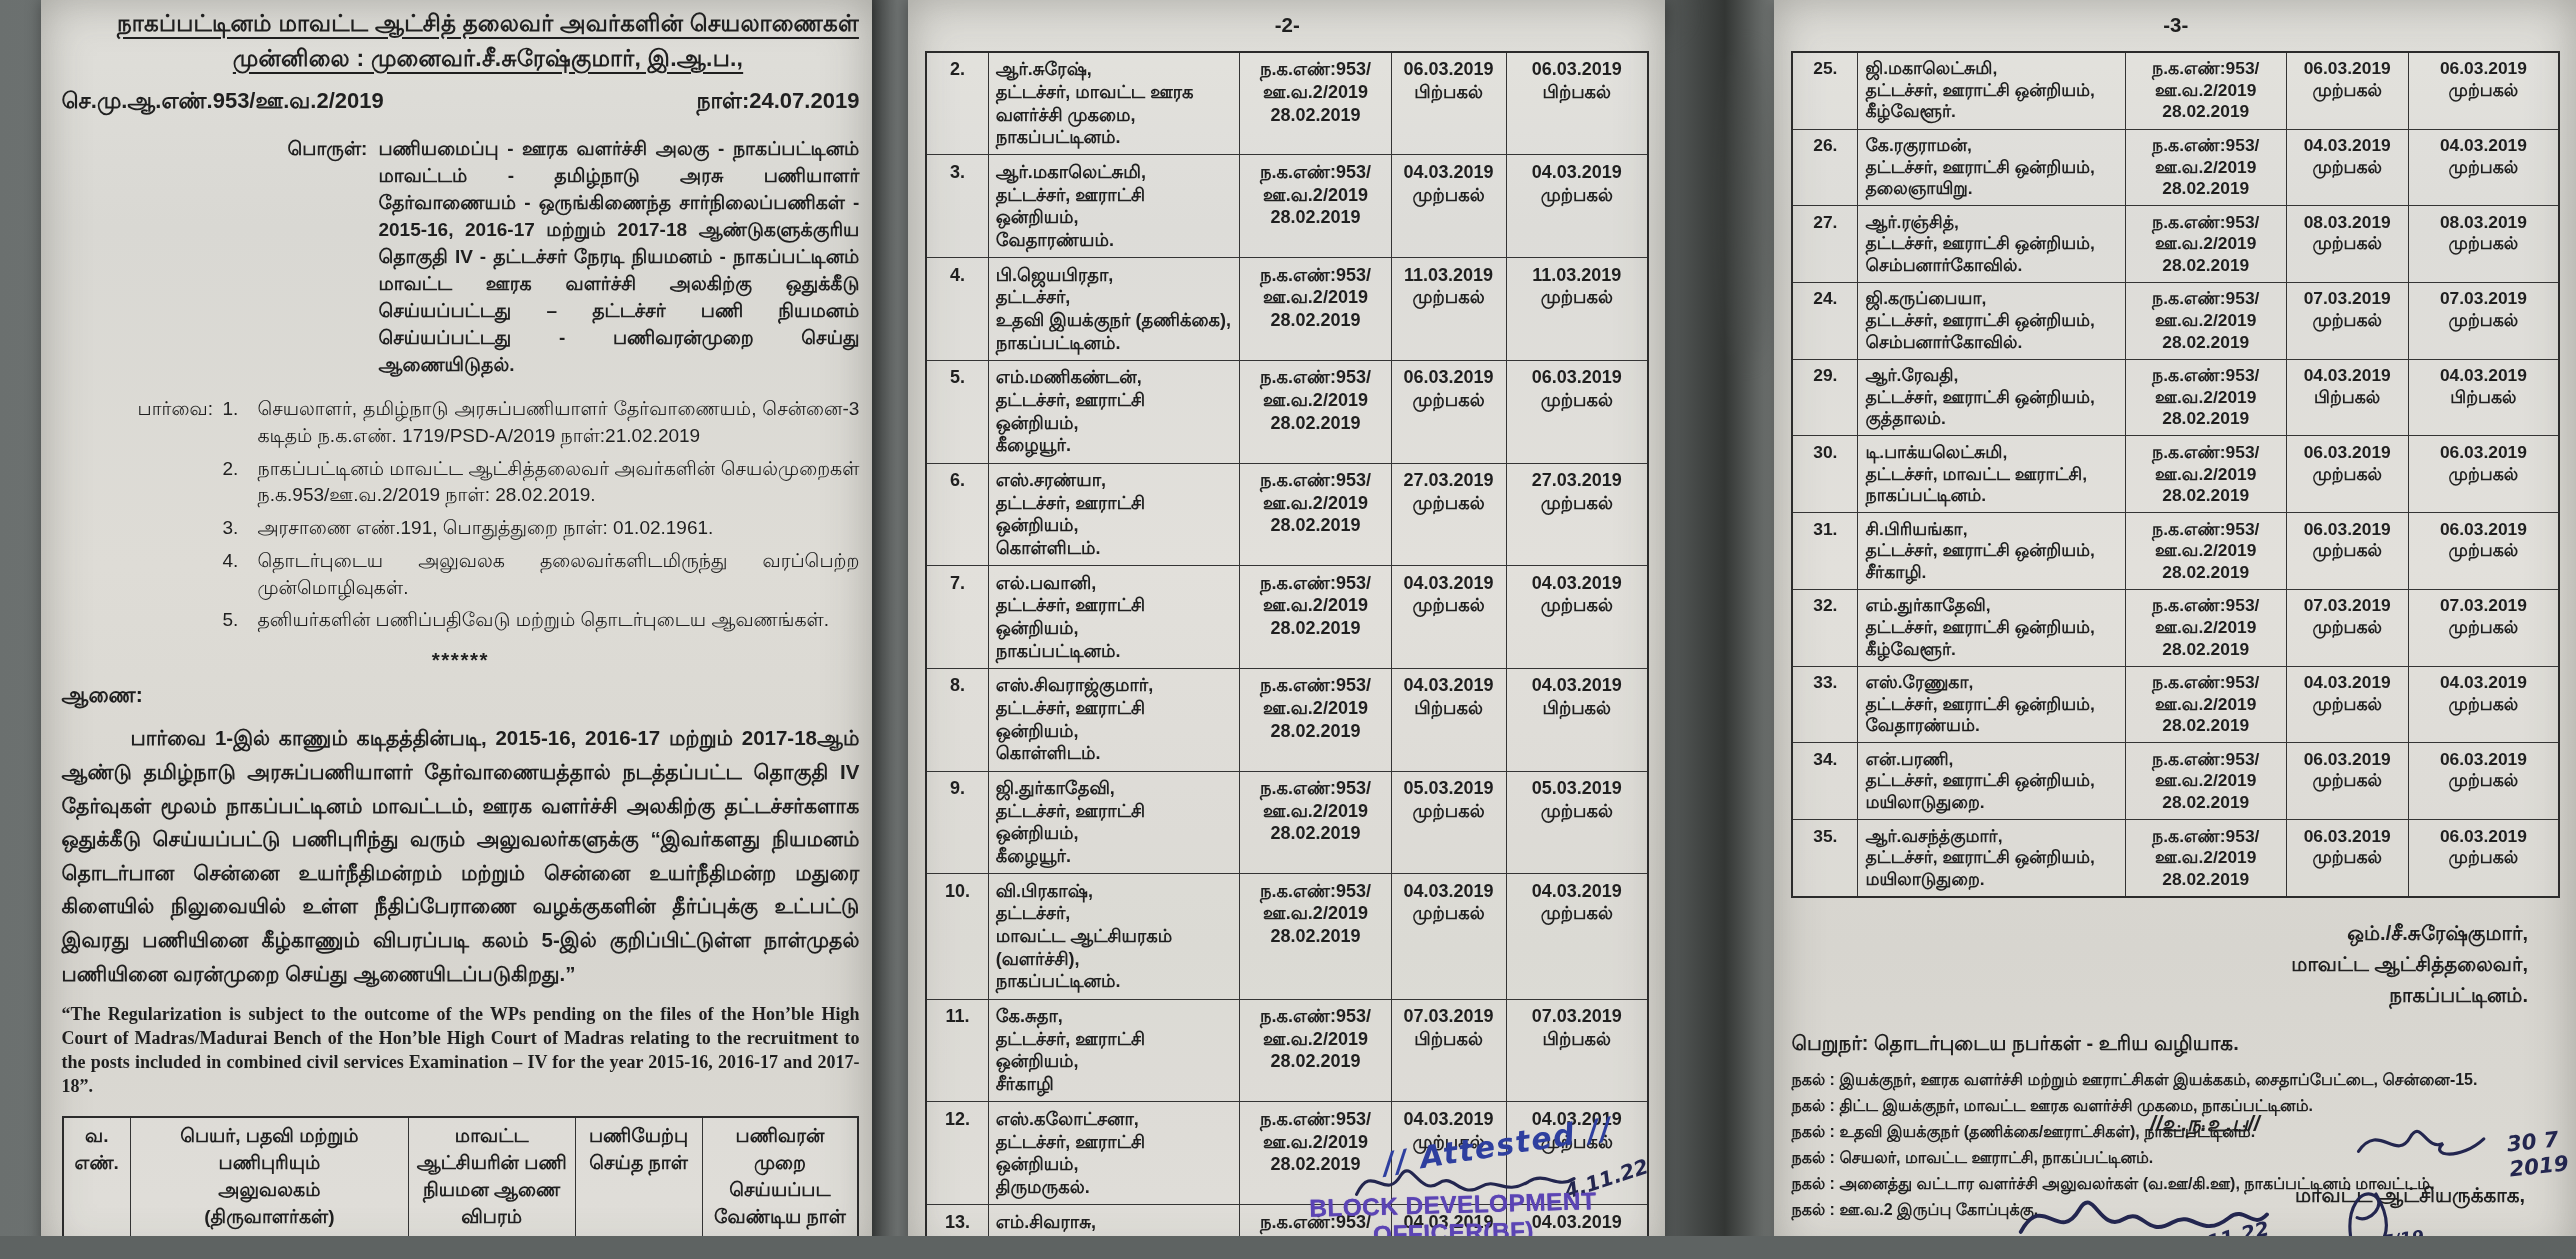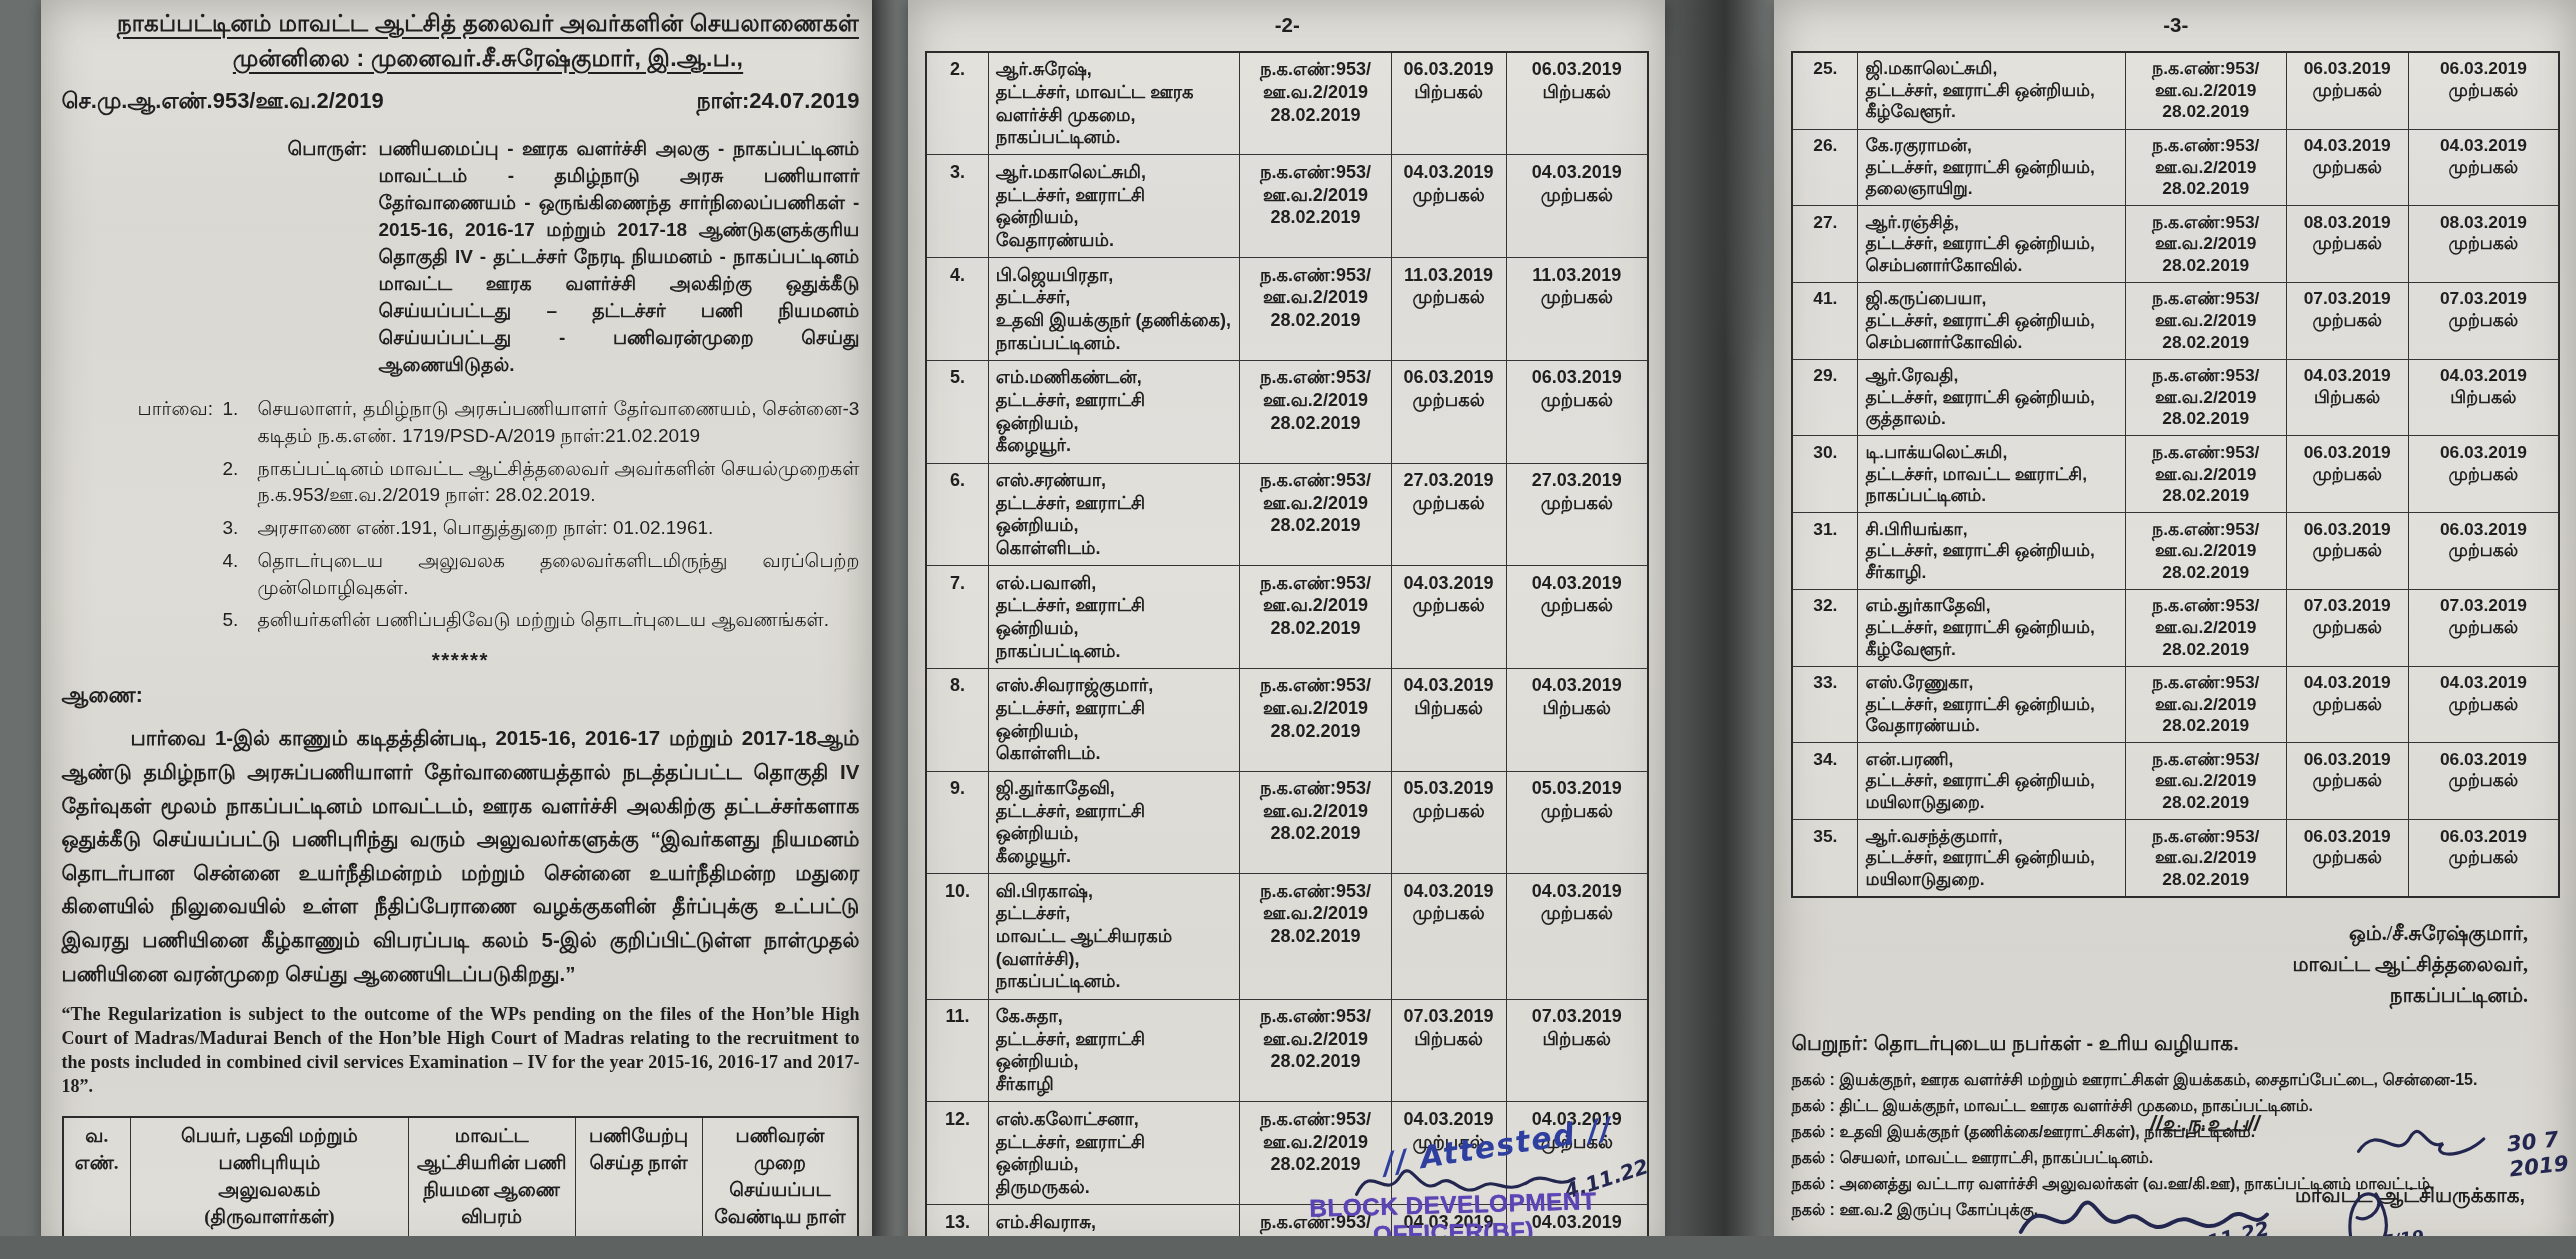--- a/index.html
+++ b/index.html
@@ -9,21 +9,21 @@
   .page{position:absolute;top:0;height:1260px;
     background:linear-gradient(180deg,#e0dfda 0%,#d9d8d3 18%,#dedcd6 45%,#d7d5cf 75%,#dcdad4 100%);
     box-shadow:inset 0 0 47px rgba(90,90,85,.45), 0 0 14.2px rgba(0,0,0,.35);}
   #p1{left:41px;width:831px;}
   #p2{left:908px;width:757px;}
   #p3{left:1774px;width:802px;}
   .seam{position:absolute;top:0;height:1260px;}
   #s1{left:872px;width:36px;background:linear-gradient(90deg,#3e4140,#6d7170 70%);}
   #s2{left:1665px;width:109px;background:linear-gradient(90deg,#585c5b,#333634 55%,#777b79);}
   .smudge{position:absolute;border-radius:50%;filter:blur(11px);opacity:.5;background:#4a4d4b;}
-  .pre{white-space:pre-line;font-family:Liberation Serif, serif;}
+  .pre{white-space:pre-line;}
 
   
   .p1-h{position:absolute;left:71px;right:8px;text-align:center;font-weight:700;font-size:23px;
         text-decoration:underline;text-underline-offset:5.5px;letter-spacing:0.2px;}
   #h1{top:9.5px;}
   #h2{top:45px;}
   .refrow{position:absolute;top:88px;left:20.5px;right:12.6px;display:flex;justify-content:space-between;
         font-weight:700;font-size:22px;}
   .p1flow{position:absolute;top:136px;left:20.5px;right:12.6px;}
   .subject{display:flex;gap:11px;margin:0 0 17.4px 226px;font-size:19px;font-weight:700;line-height:1.42;}
@@ -369,21 +369,21 @@
 தட்டச்சர், ஊராட்சி ஒன்றியம்,
 செம்பனார்கோவில்.</div>
             <div class="tcell td-order">ந.க.எண்:953/
 ஊ.வ.2/2019
 28.02.2019</div>
             <div class="tcell td-join">08.03.2019
 முற்பகல்</div>
             <div class="tcell td-reg">08.03.2019 முற்பகல்</div>
           </div>
           <div class="trow">
-            <div class="tcell td-no">41.</div>
+            <div class="tcell td-no">24.</div>
             <div class="tcell td-name">ஜி.கருப்பையா,
 தட்டச்சர், ஊராட்சி ஒன்றியம்,
 செம்பனார்கோவில்.</div>
             <div class="tcell td-order">ந.க.எண்:953/
 ஊ.வ.2/2019
 28.02.2019</div>
             <div class="tcell td-join">07.03.2019
 முற்பகல்</div>
             <div class="tcell td-reg">07.03.2019 முற்பகல்</div>
           </div>

